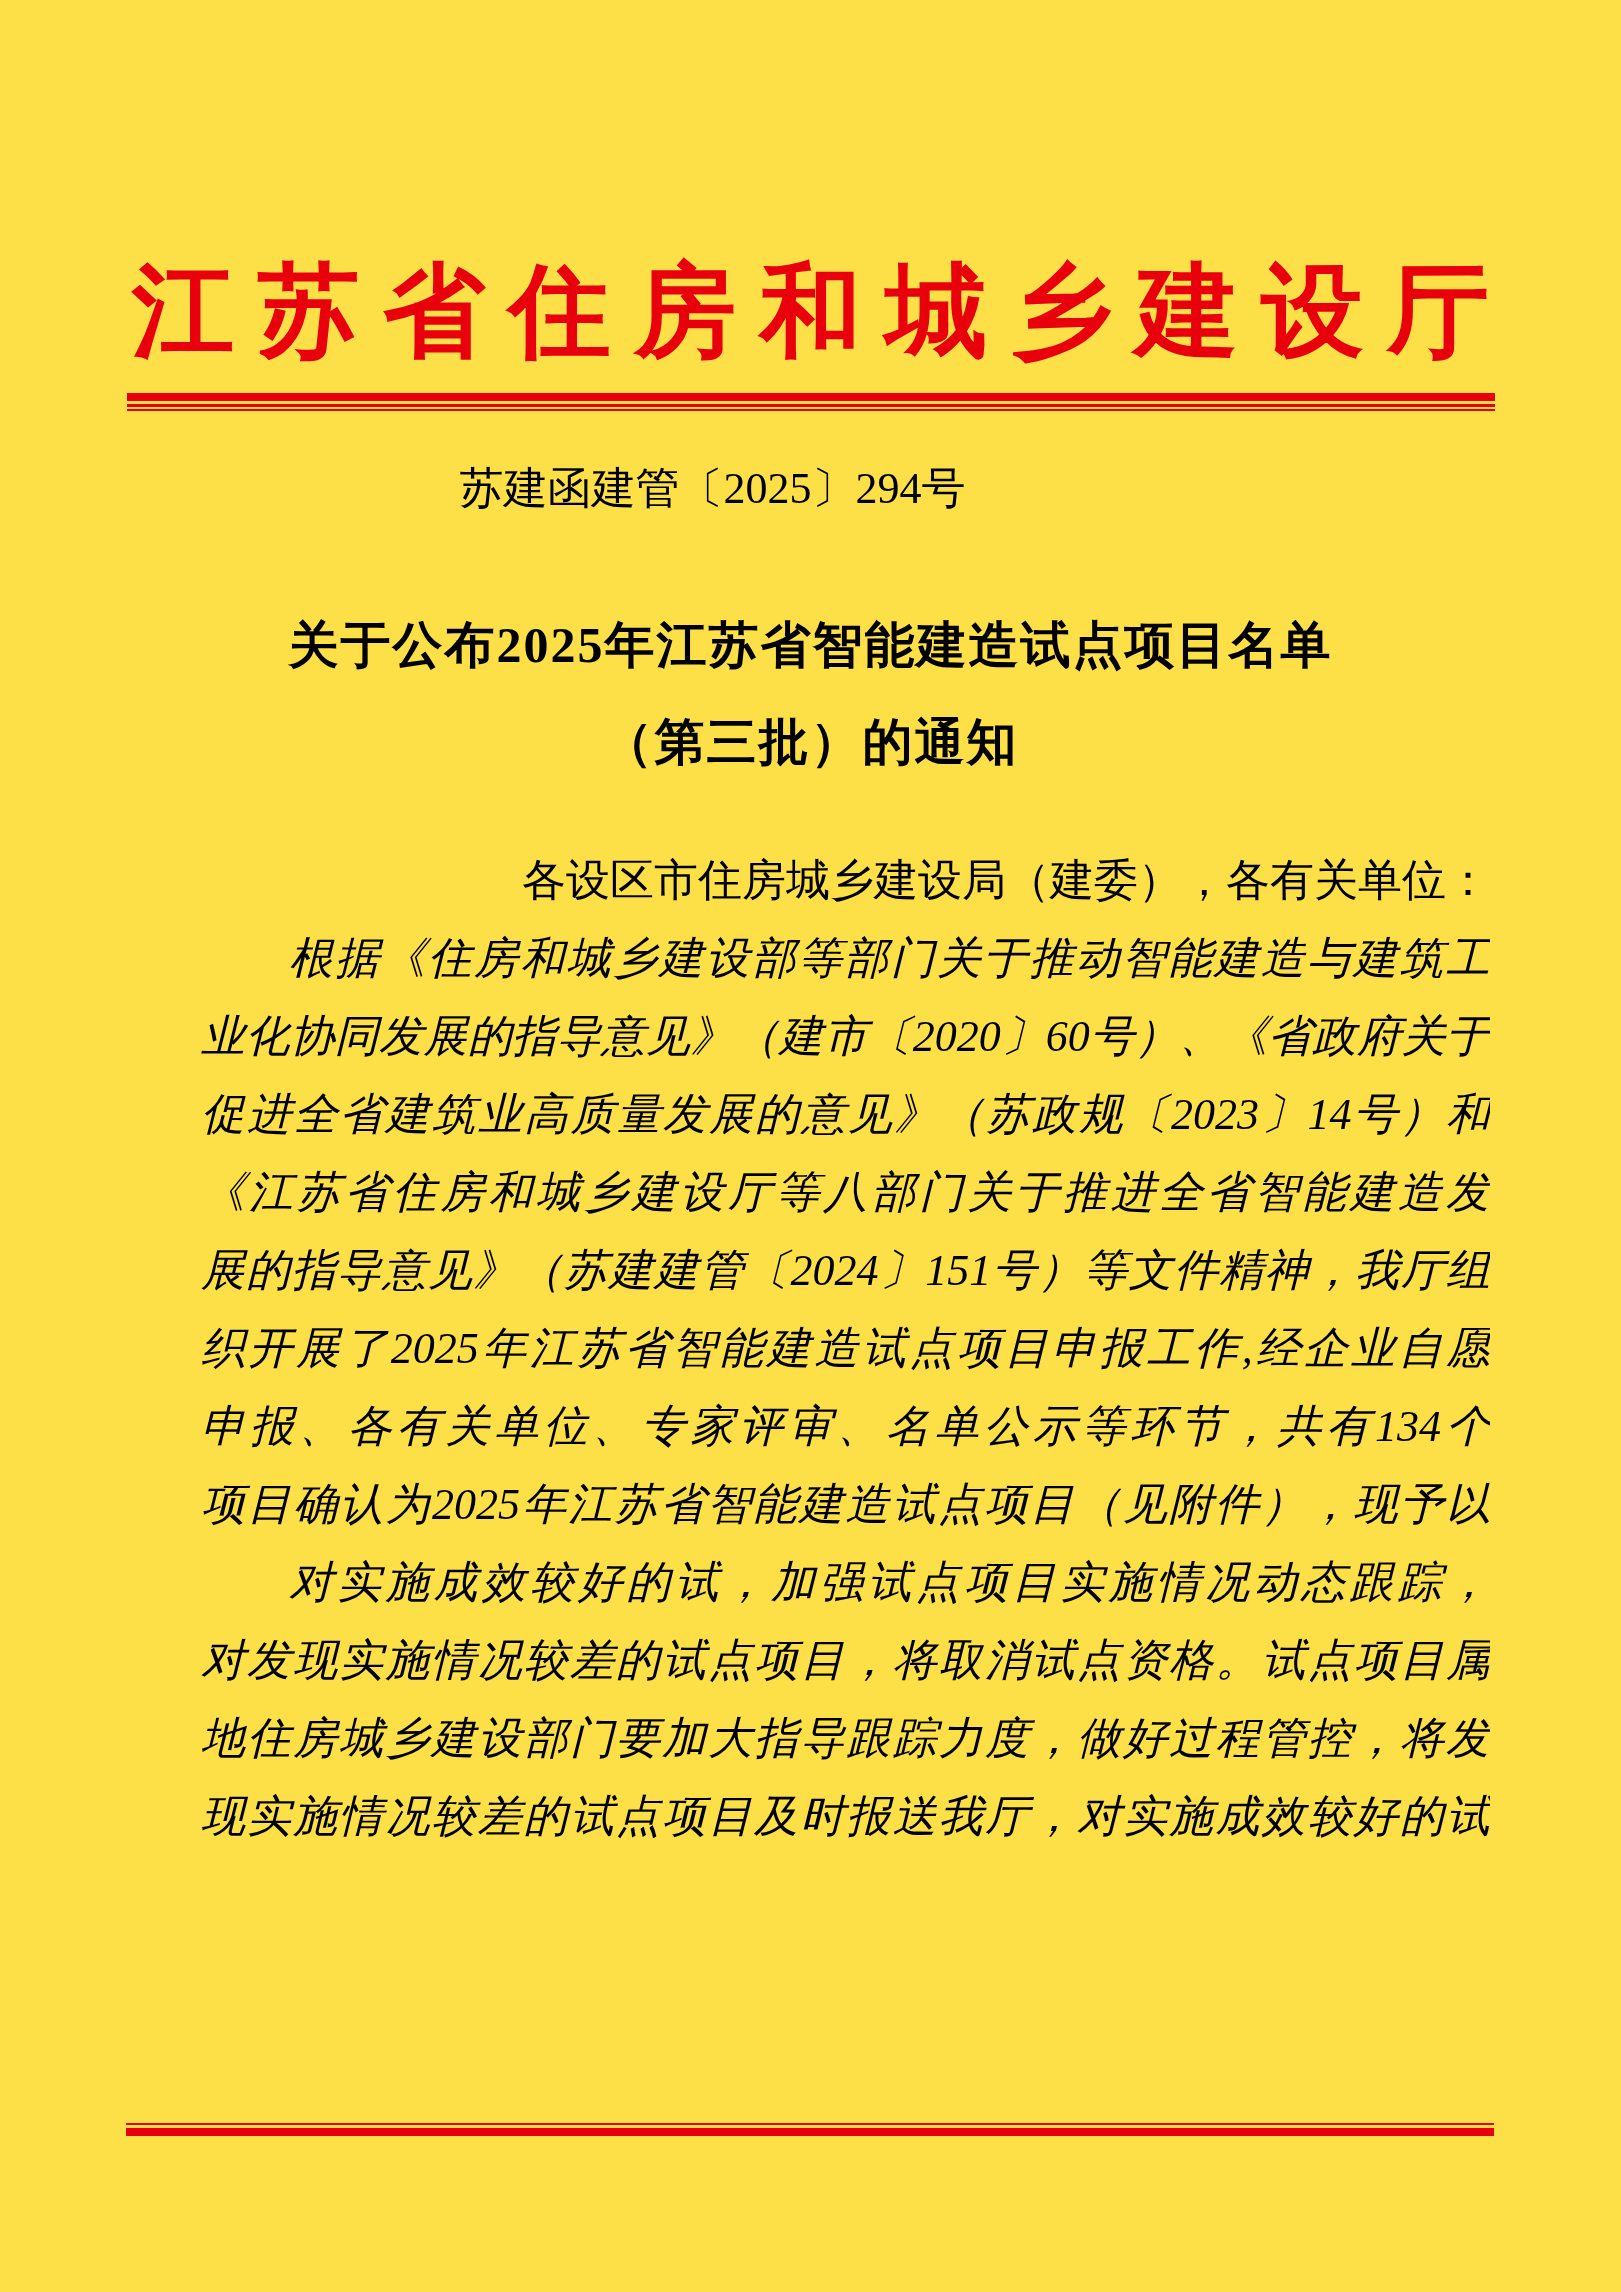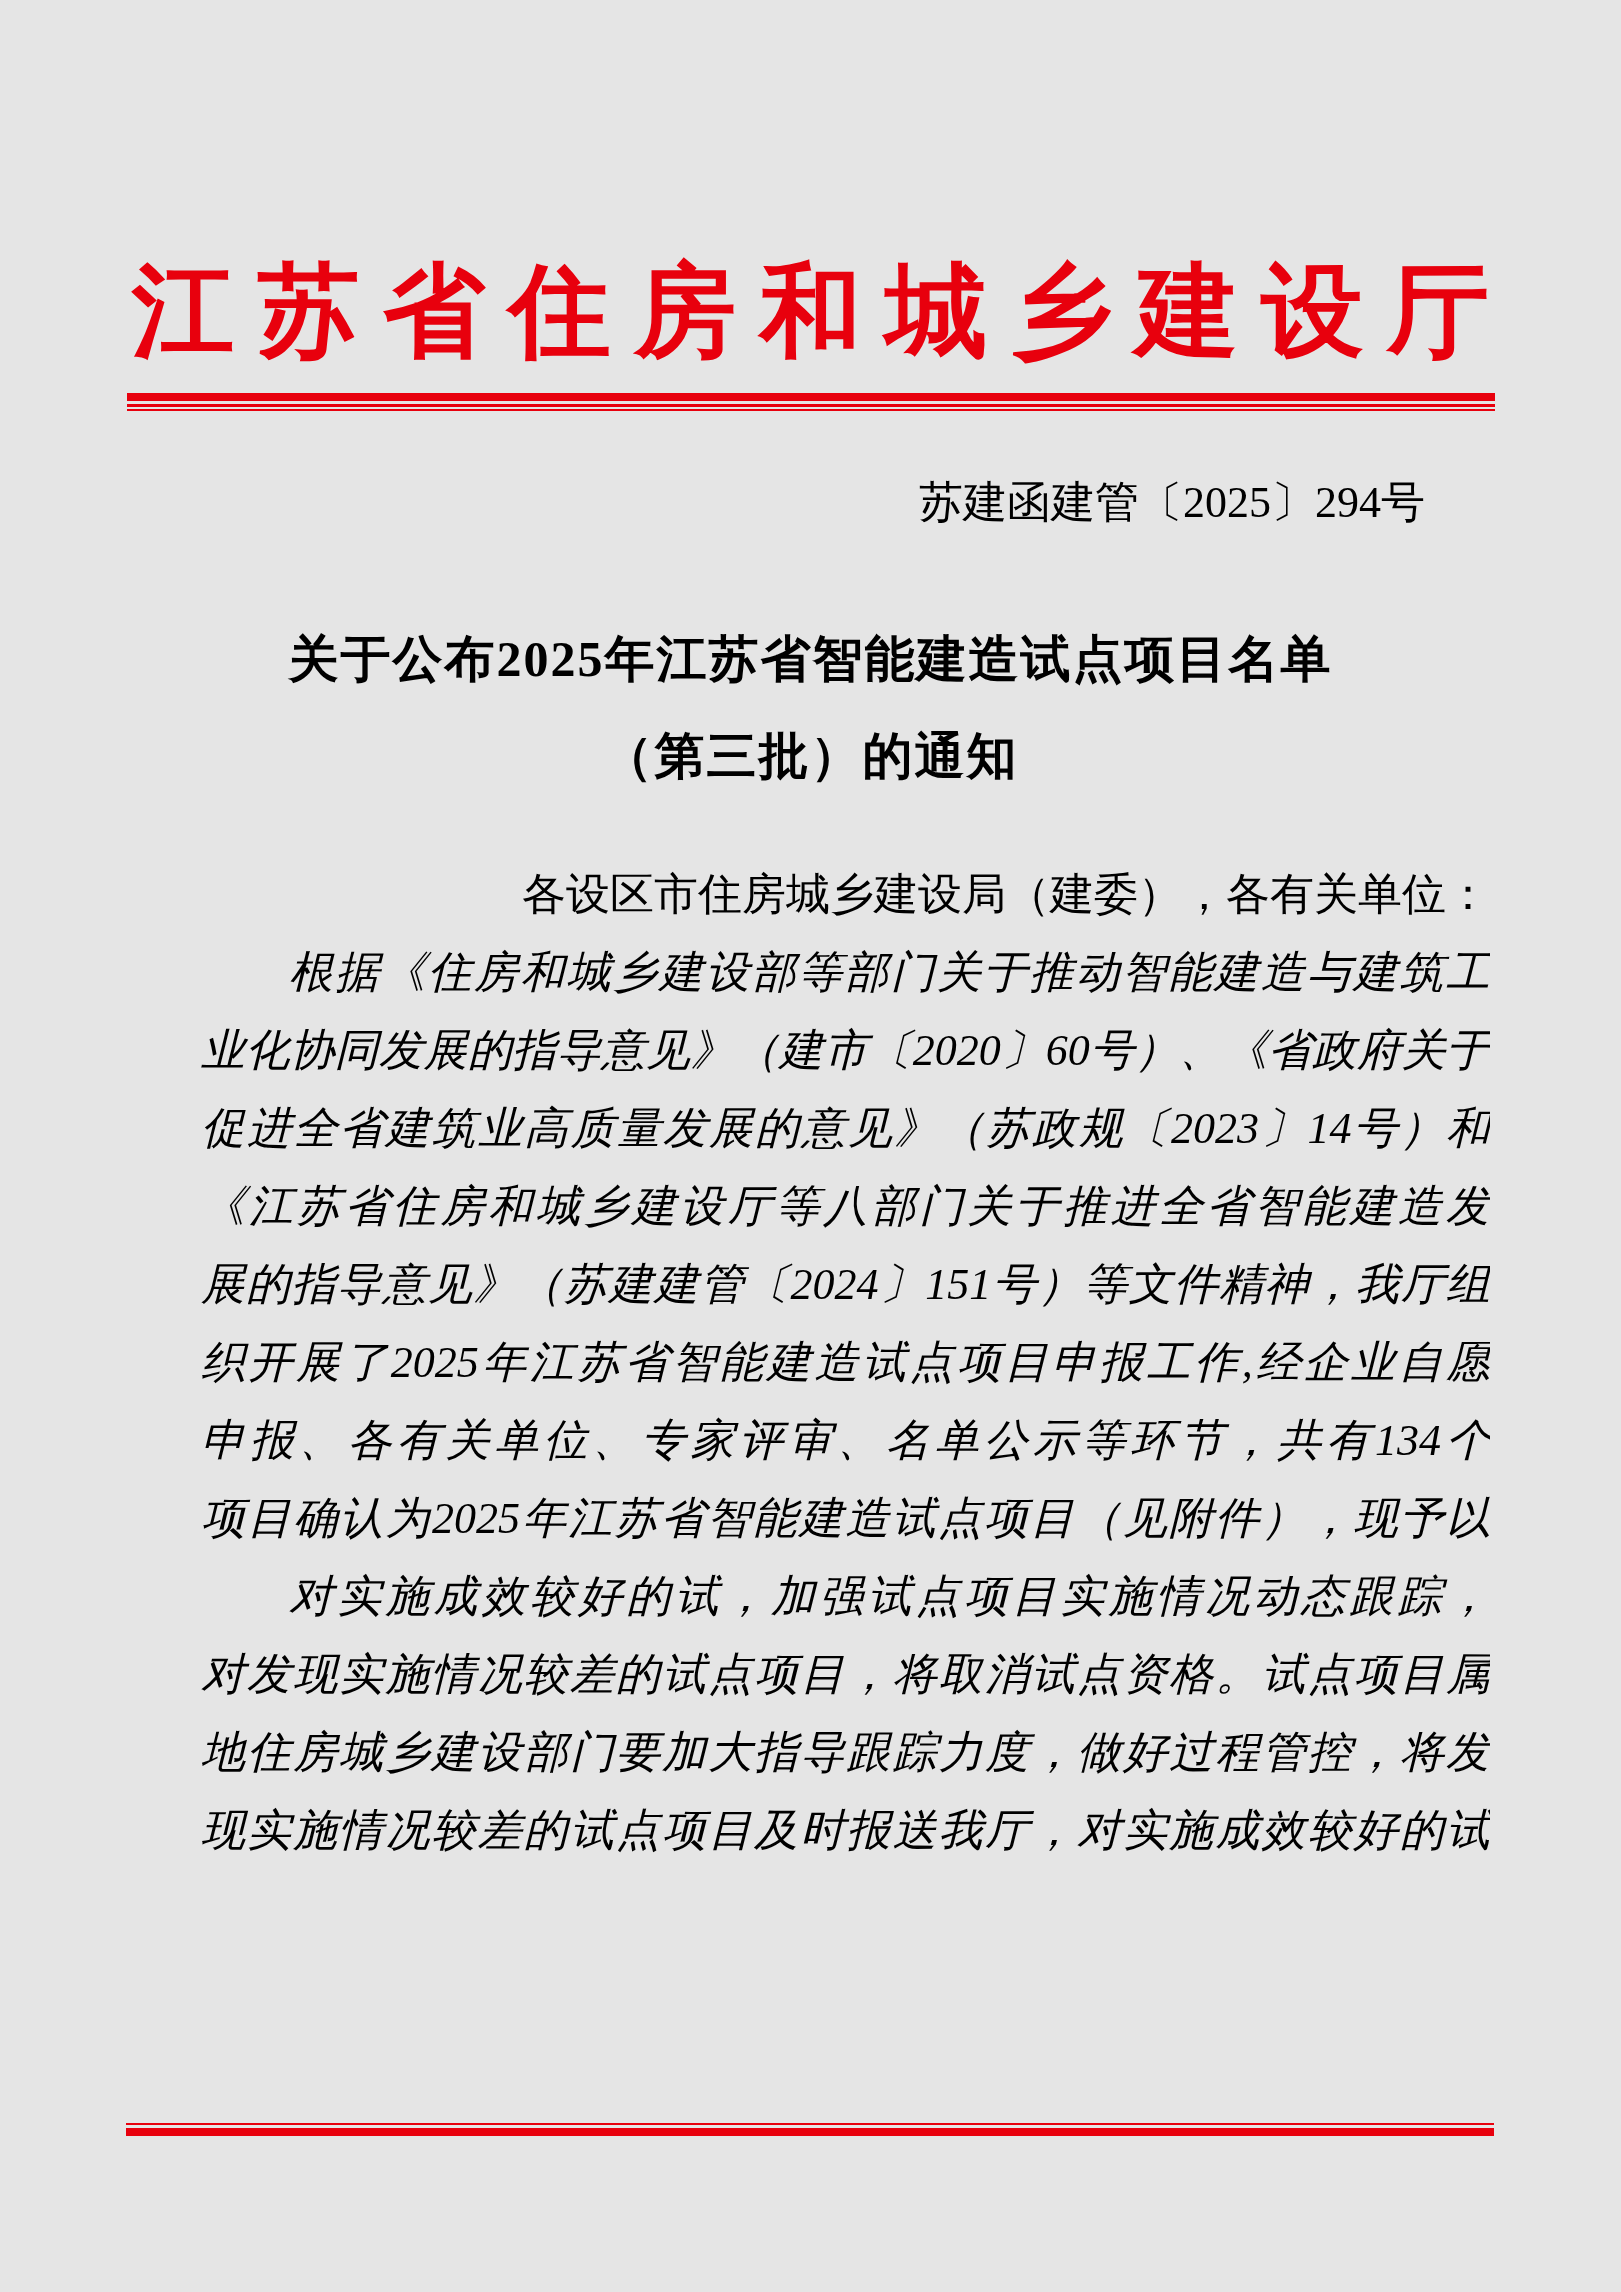--- a/index.html
+++ b/index.html
@@ -2,21 +2,21 @@
 <html><head>
 <meta charset="utf-8">
 <style>
   * { margin: 0; padding: 0; box-sizing: border-box; }
   html, body { background: #ffffff; }
   .page {
     position: relative;
     width: 1621px;
     height: 2293px;
     margin: 0 auto;
-    background: #e5e5e5;
+    background: #fde047;
     font-family: "Liberation Serif", "DejaVu Serif", serif;
     color: #000;
     overflow: hidden;
   }
   
   .agency {
     padding-top: 247px;
     text-align: center;
     font-size: 102px;
     font-weight: bold;
@@ -30,23 +30,23 @@
   .rule-top { margin-top: 15.7px; }
   .rl { width: 100%; }
   .rl-thick { height: 7.8px; }
   .rl-thin3 { height: 2.9px; }
   .rl-thin2 { height: 2px; }
   .rl-gap3 { height: 2.9px; background: transparent !important; }
   .rl-gap2 { height: 2px; background: transparent !important; }
   .rule-bottom { position: absolute; top: 2123px; left: 126px; }
   
   .doc-number {
-    margin-top: 63px;
+    margin-top: 49px;
     padding-right: 196px;
-    text-align: right;
+    text-align: center;
     font-size: 44px;
     line-height: 1.3;
   }
   
   .doc-title {
     margin-top: 80px;
     text-align: center;
     font-size: 50px;
     font-weight: bold;
     line-height: 97px;

